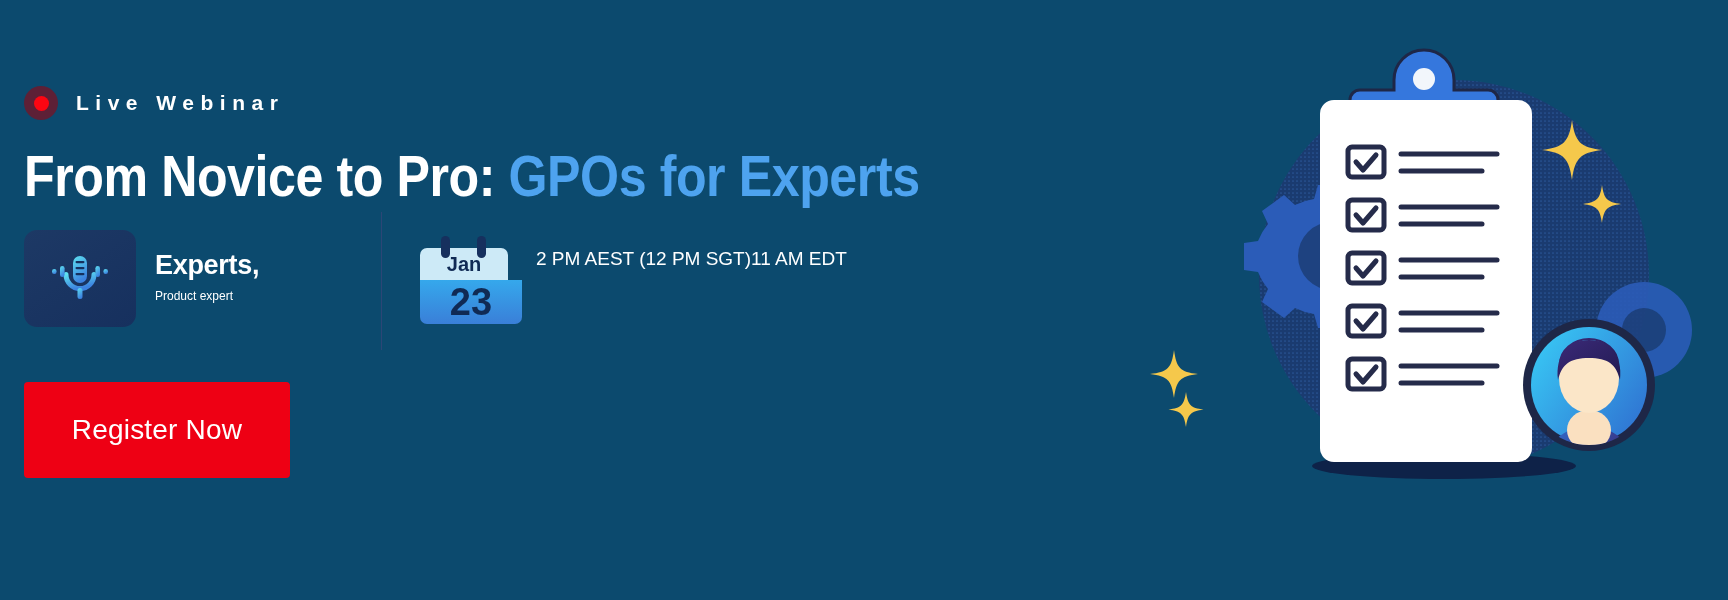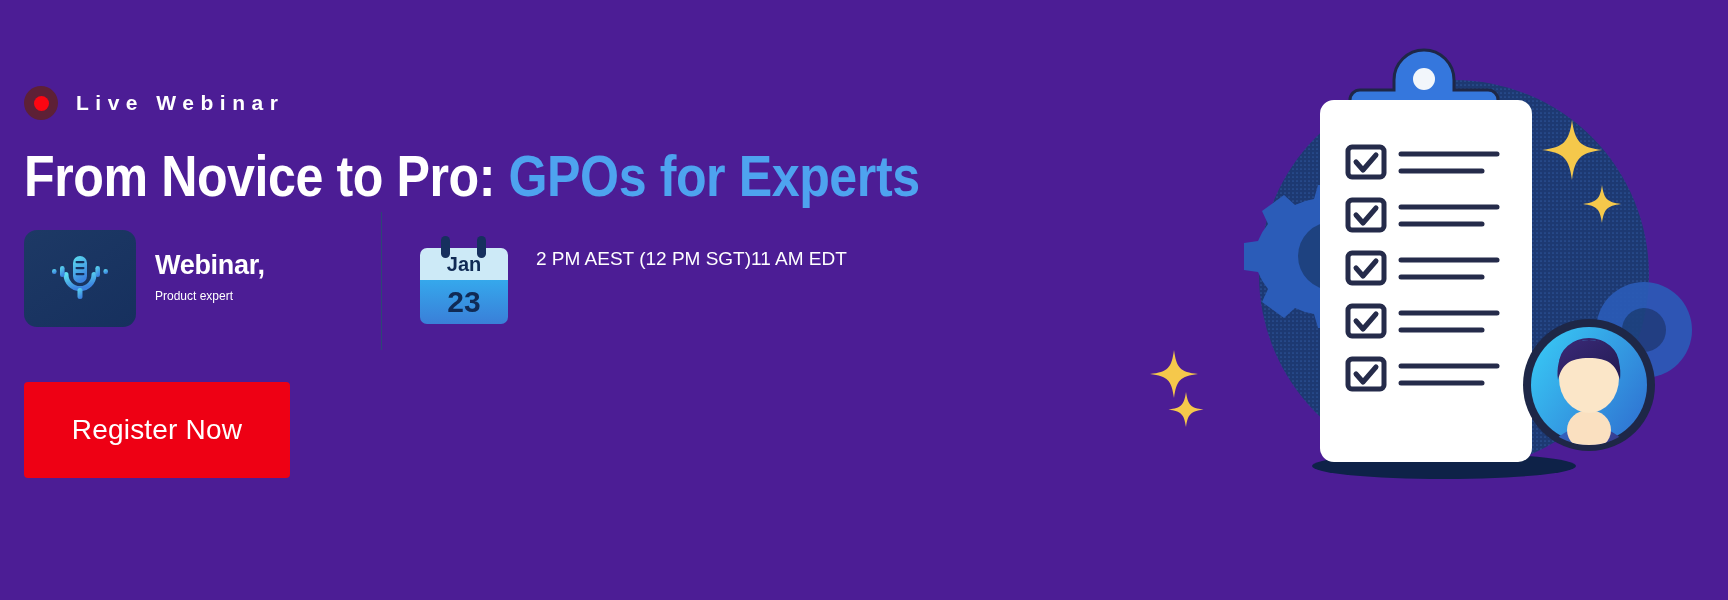--- a/index.html
+++ b/index.html
@@ -5,21 +5,21 @@
   * { margin:0; padding:0; box-sizing:border-box; }
   html, body { width:1728px; height:600px; overflow:hidden; }
   body {
     background:#16305e;
     font-family:"Liberation Sans", sans-serif;
     position:relative;
   }
   .banner {
     position:relative;
     width:1728px; height:600px;
-    background:#4c1d95;
+    background:#0c4a6e;
     overflow:hidden;
   }
 
   
   .content {
     position:absolute;
     left:24px; top:0;
     width:1100px; height:600px;
   }
 
@@ -110,25 +110,25 @@
     width:88px; height:32px;
     background:#cdeaf7;
     border-radius:7px 7px 0 0;
     color:#102a54;
     font-size:20px; font-weight:bold;
     display:flex; align-items:center; justify-content:center;
     line-height:1;
   }
   .cal-day {
     position:absolute; left:0; top:44px;
-    width:88px; height:44px;
+    width:102px; height:44px;
     background:linear-gradient(180deg,#35a8ec 0%,#3a7fd8 100%);
     border-radius:0 0 7px 7px;
     color:#102a54;
-    font-size:30px; font-weight:bold;
+    font-size:38px; font-weight:bold;
     display:flex; align-items:center; justify-content:center;
     line-height:1;
   }
   .cal-ring {
     position:absolute; top:0;
     width:9px; height:22px;
     border-radius:5px;
     background:#16305e;
   }
   .cal-ring.r1 { left:21px; }
@@ -200,21 +200,21 @@
           <rect x="26.5" y="25" width="9" height="2.2" rx="1.1" fill="#16305e"></rect>
           <path d="M17 26.5 a14 14 0 0 0 28 0" fill="none" stroke="url(#micGrad)" stroke-width="5" stroke-linecap="round"></path>
           <rect x="28.5" y="40" width="5" height="11" rx="2.5" fill="url(#micGrad)"></rect>
           <rect x="11" y="18" width="4.6" height="11" rx="2.3" fill="url(#micGrad)"></rect>
           <rect x="3" y="21" width="4.6" height="5" rx="2.3" fill="url(#micGrad)"></rect>
           <rect x="46.4" y="18" width="4.6" height="11" rx="2.3" fill="url(#micGrad)"></rect>
           <rect x="54.4" y="21" width="4.6" height="5" rx="2.3" fill="url(#micGrad)"></rect>
         </svg>
       </span>
       <span class="speaker-meta">
-        <span class="speaker-name">Webinar,</span>
+        <span class="speaker-name">Experts,</span>
         <span class="speaker-role">Product expert</span>
       </span>
     </div>
 
     <div class="date-block">
       <span class="calendar">
         <span class="cal-month">Jan</span>
         <span class="cal-day">23</span>
         <span class="cal-ring r1"></span>
         <span class="cal-ring r2"></span>

